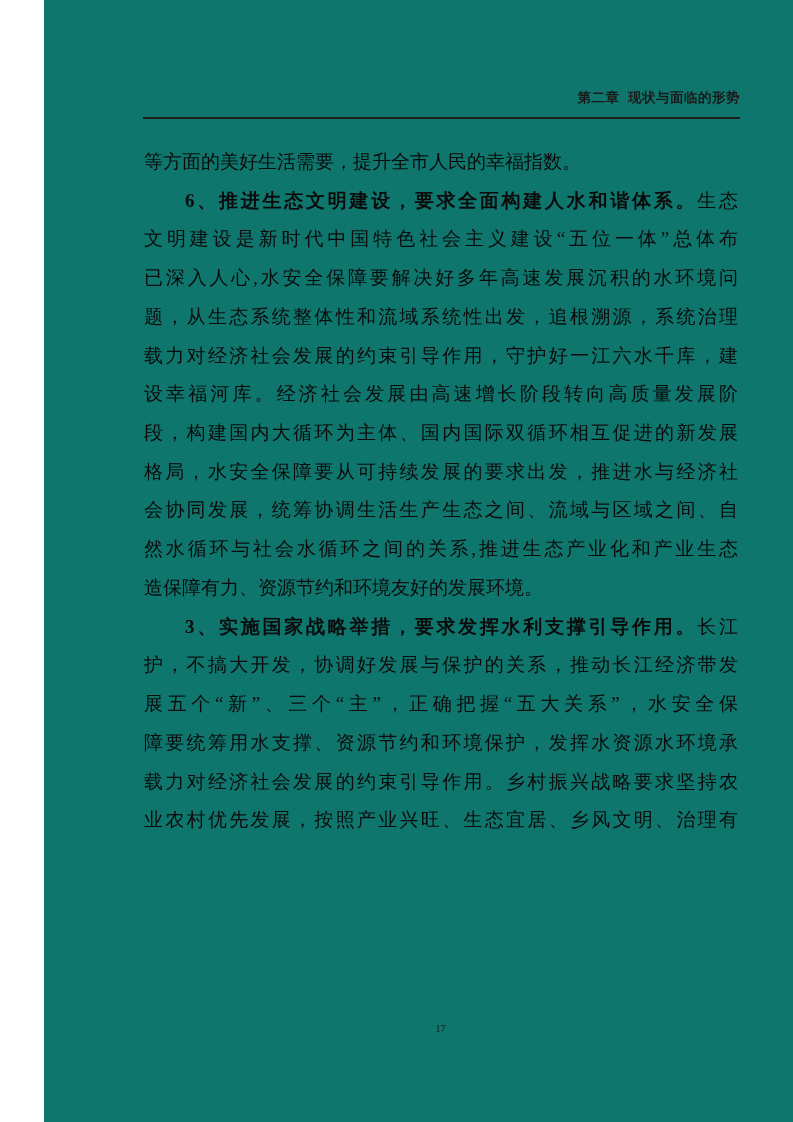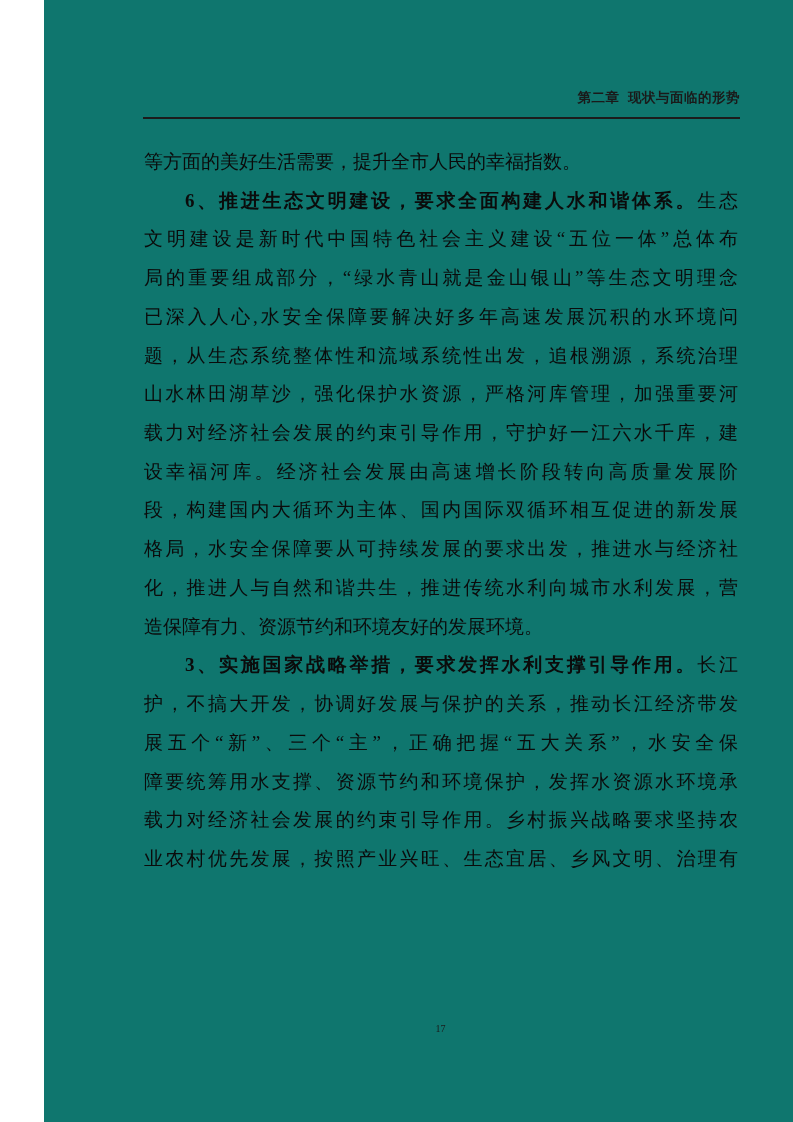--- a/index.html
+++ b/index.html
@@ -88,29 +88,28 @@
 <div class="page">
   <div class="chapter-header">第二章  现状与面临的形势</div>
   <div class="header-rule"></div>
   <div class="doc-body">
       <div class="paragraph">
         <div class="text-line no-justify"><span>等方面的美好生活需要，提升全市人民的幸福指数。</span></div>
       </div>
       <div class="paragraph">
         <div class="text-line indent"><span class="seg-bold">6、推进生态文明建设，要求全面构建人水和谐体系。</span><span>生态</span></div>
         <div class="text-line"><span>文明建设是新时代中国特色社会主义建设“五位一体”总体布</span></div>
-        <div class="text-line"><span>局的重要组成部分，“绿水青山就是金山银山”等生态文明理念</span></div>
         <div class="text-line"><span>已深入人心,水安全保障要解决好多年高速发展沉积的水环境问</span></div>
         <div class="text-line"><span>题，从生态系统整体性和流域系统性出发，追根溯源，系统治理</span></div>
-        <div class="text-line"><span>山水林田湖草沙，强化保护水资源，严格河库管理，加强重要河</span></div>
         <div class="text-line"><span>载力对经济社会发展的约束引导作用，守护好一江六水千库，建</span></div>
         <div class="text-line"><span>设幸福河库。经济社会发展由高速增长阶段转向高质量发展阶</span></div>
         <div class="text-line"><span>段，构建国内大循环为主体、国内国际双循环相互促进的新发展</span></div>
         <div class="text-line"><span>格局，水安全保障要从可持续发展的要求出发，推进水与经济社</span></div>
-        <div class="text-line"><span>化，推进人与自然和谐共生，推进传统水利向城市水利发展，营</span></div>
+        <div class="text-line"><span>会协同发展，统筹协调生活生产生态之间、流域与区域之间、自</span></div>
+        <div class="text-line"><span>然水循环与社会水循环之间的关系,推进生态产业化和产业生态</span></div>
         <div class="text-line no-justify"><span>造保障有力、资源节约和环境友好的发展环境。</span></div>
       </div>
       <div class="paragraph">
         <div class="text-line indent"><span class="seg-bold">3、实施国家战略举措，要求发挥水利支撑引导作用。</span><span>长江</span></div>
         <div class="text-line"><span>护，不搞大开发，协调好发展与保护的关系，推动长江经济带发</span></div>
         <div class="text-line"><span>展五个“新”、三个“主”，正确把握“五大关系”，水安全保</span></div>
         <div class="text-line"><span>障要统筹用水支撑、资源节约和环境保护，发挥水资源水环境承</span></div>
         <div class="text-line"><span>载力对经济社会发展的约束引导作用。乡村振兴战略要求坚持农</span></div>
         <div class="text-line"><span>业农村优先发展，按照产业兴旺、生态宜居、乡风文明、治理有</span></div>
       </div>

